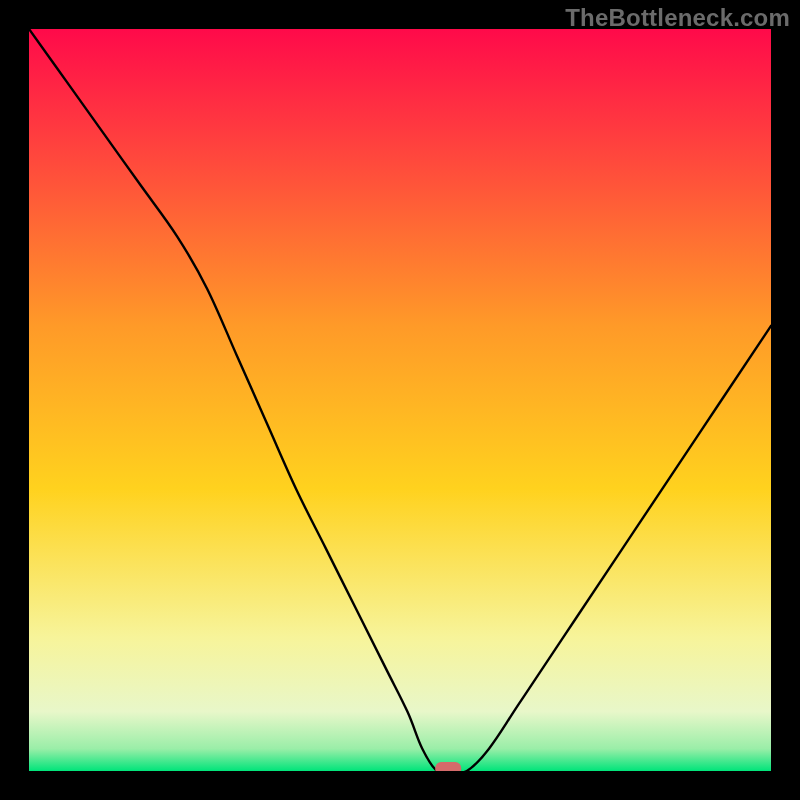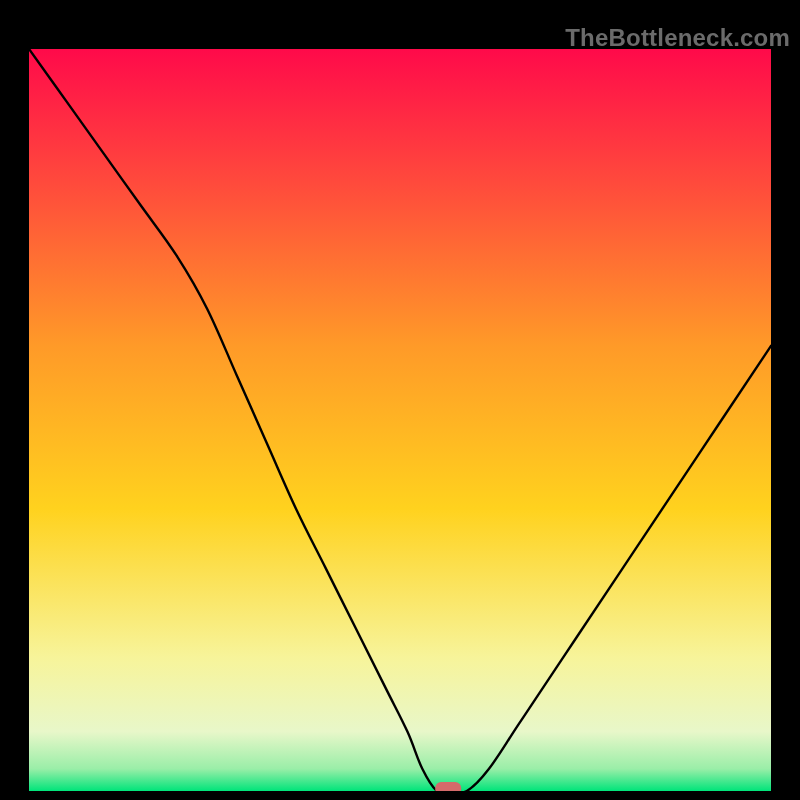--- a/index.html
+++ b/index.html
@@ -8,21 +8,20 @@
     width: 800px;
     height: 800px;
     background: #000000;
     overflow: hidden;
   }
   .frame {
     position: relative;
     width: 800px;
     height: 612px;
     background: #000000;
-    margin-top: 20px;
   }
   .watermark {
     position: absolute;
     top: 4px;
     right: 10px;
     font-family: Arial, Helvetica, sans-serif;
     font-size: 24px;
     font-weight: 600;
     color: #6b6b6b;
     letter-spacing: 0.2px;

